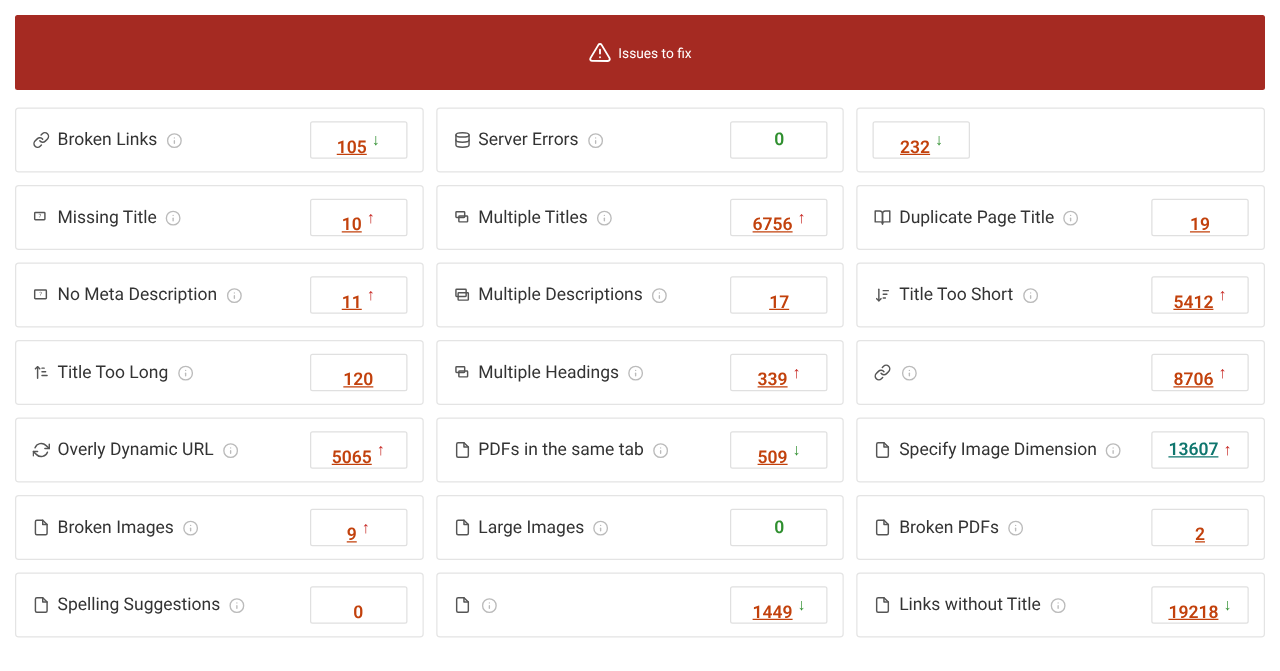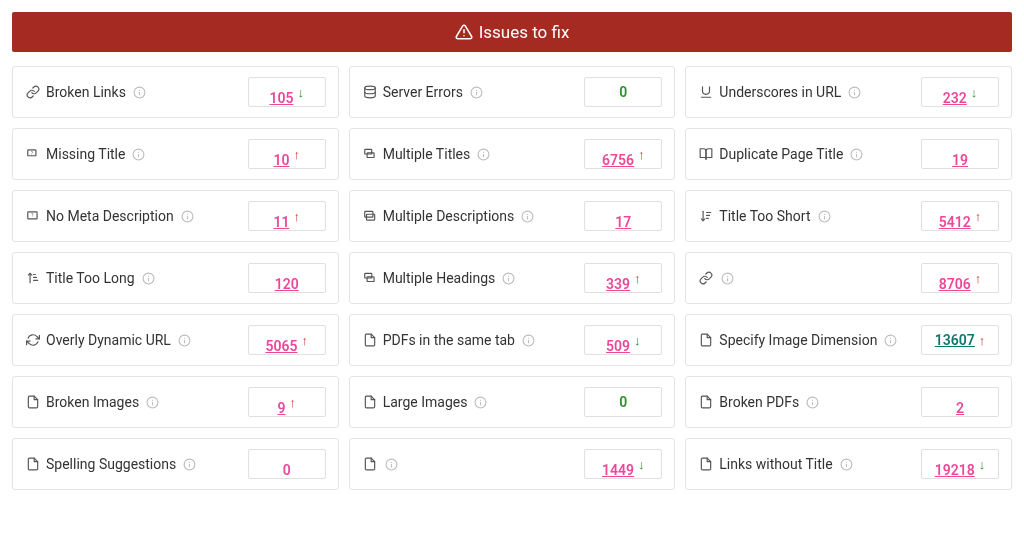--- a/index.html
+++ b/index.html
@@ -8,22 +8,22 @@
     padding: 12px;
     font-family: -apple-system, BlinkMacSystemFont, "Segoe UI", Roboto, "Helvetica Neue", Arial, sans-serif;
     background: #fff;
     color: #333;
     font-size: 14px;
   }
   .header {
     background: #a52a22;
     color: #fff;
     text-align: center;
-    padding: 10px 0;
-    font-size: 17px;
+    padding: 21px 0;
+    font-size: 11px;
     border-radius: 2px;
     margin-bottom: 14px;
     display: flex;
     align-items: center;
     justify-content: center;
     gap: 6px;
   }
   .header svg { display: block; }
   .grid {
     display: grid;
@@ -60,21 +60,21 @@
     height: 30px;
     display: flex;
     align-items: center;
     justify-content: center;
     gap: 4px;
     padding: 0 8px;
     font-weight: 600;
     font-size: 14px;
   }
   .value-box .num { text-decoration: underline; cursor: pointer; }
-  .c-orange { color: #ec4899; margin-top: 12px; }
+  .c-orange { color: #c2410c; margin-top: 12px; }
   .c-red    { color: #0f766e; }
   .c-green  { color: #2f8f2f; }
   .arrow { font-size: 13px; font-weight: 700; }
   .arrow-up { color: #c9302c; }
   .arrow-down { color: #2f8f2f; }
   
   .ic svg { display:block; }
 </style>
 </head>
 <body>
@@ -129,36 +129,20 @@
             <line x1="12" y1="16" x2="12" y2="12"></line>
             <line x1="12" y1="8" x2="12.01" y2="8"></line>
           </svg>
         </span>
       </div>
       <div class="value-box">
         <span class="num c-green" style="text-decoration: none; cursor: default;">0</span>
       </div>
     </div>
     <div class="card">
-      <div class="label-wrap">
-        <span class="ic">
-          <svg width="14" height="14" viewBox="0 0 24 24" fill="none" stroke="currentColor" stroke-width="2" stroke-linecap="round" stroke-linejoin="round">
-            <path d="M6 3v7a6 6 0 0 0 12 0V3"></path>
-            <line x1="4" y1="21" x2="20" y2="21"></line>
-          </svg>
-        </span>
-        <span>Underscores in URL</span>
-        <span class="info-icon">
-          <svg width="13" height="13" viewBox="0 0 24 24" fill="none" stroke="currentColor" stroke-width="2" stroke-linecap="round" stroke-linejoin="round">
-            <circle cx="12" cy="12" r="10"></circle>
-            <line x1="12" y1="16" x2="12" y2="12"></line>
-            <line x1="12" y1="8" x2="12.01" y2="8"></line>
-          </svg>
-        </span>
-      </div>
       <div class="value-box">
         <span class="num c-orange">232</span>
         <span class="arrow arrow-down">↓</span>
       </div>
     </div>
     <div class="card">
       <div class="label-wrap">
         <span class="ic">
           <svg width="14" height="14" viewBox="0 0 24 24" fill="none" stroke="currentColor" stroke-width="2" stroke-linecap="round" stroke-linejoin="round">
             <rect x="3" y="5" width="14" height="10" rx="1"></rect>

